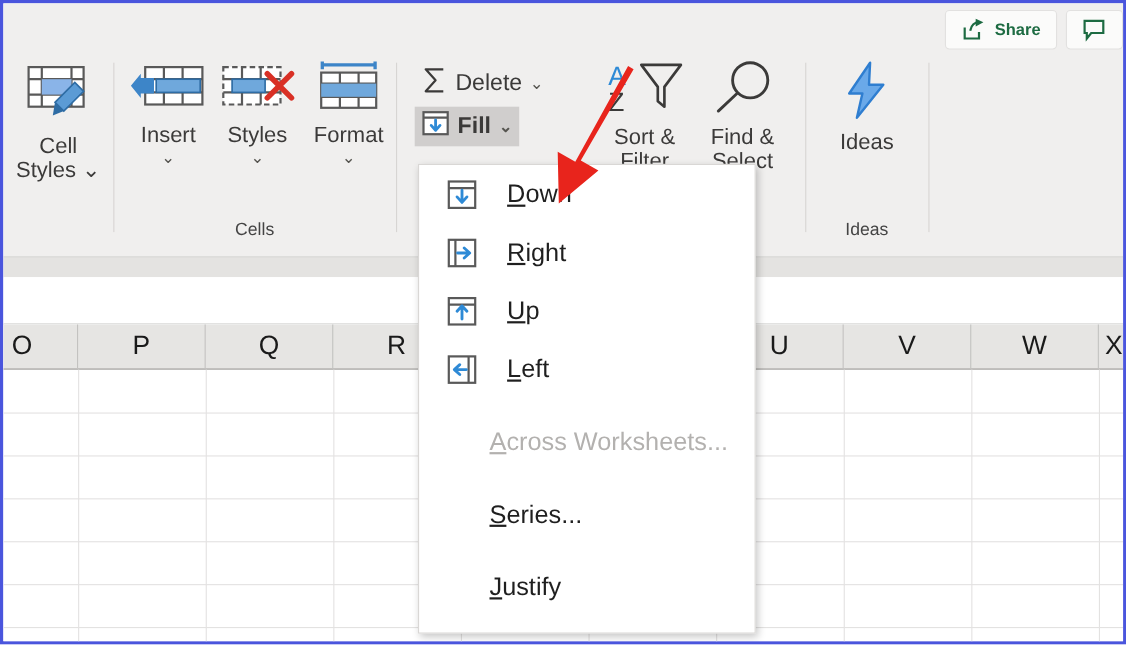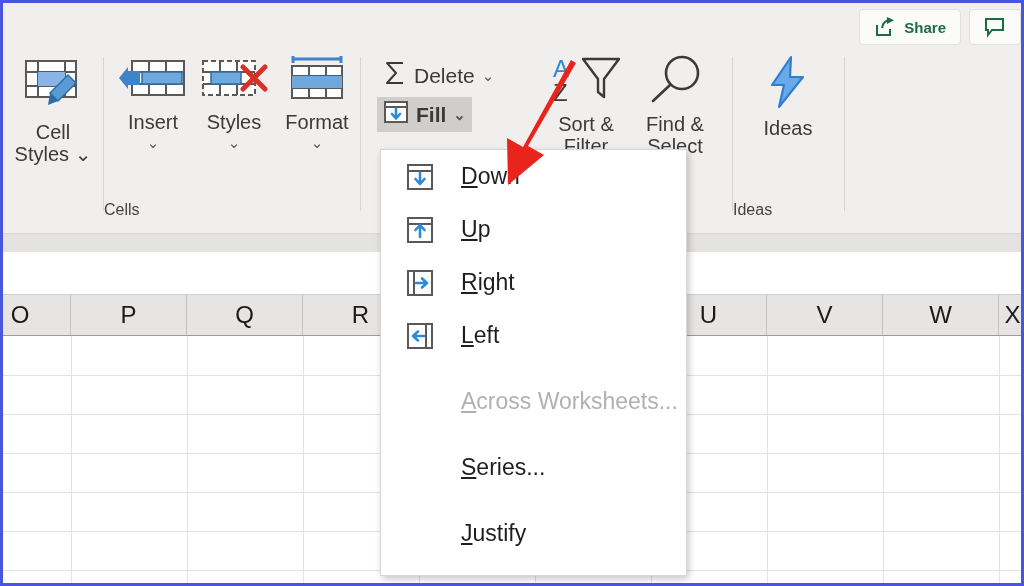--- a/index.html
+++ b/index.html
@@ -49,20 +49,21 @@
   
   .groups {
     position: absolute;
     left: 0; top: 46px; right: 0; bottom: 0;
   }
   .grp { position: absolute; top: 0; bottom: 0; }
   .grp-label {
     position: absolute;
     bottom: 14px;
     width: 100%;
+    text-align: center;
     font-size: 16px;
     color: #444;
   }
   .vsep {
     position: absolute;
     top: 8px; bottom: 22px;
     width: 1px;
     background: #d7d5d3;
   }
 
@@ -153,21 +154,21 @@
   }
   .menu-item .mico {
     width: 34px; height: 30px;
     display: flex; align-items: center; justify-content: center;
     margin-right: 24px;
     flex: none;
   }
   .menu-item .mlabel { white-space: nowrap; }
   .menu-item .mlabel .u { text-decoration: underline; }
   .menu-item.disabled { color: #b3b1af; }
-  .menu-item.text-only { padding-left: 80px; }
+  .menu-item.text-only { padding-left: 64px; }
   .menu-item.text-only .mlabel { margin-left: 0; }
   .menu-gap { height: 13px; }
 
   
   .arrow { position: absolute; left: 0; top: 0; z-index: 90; pointer-events: none; }
 </style>
 </head>
 <body>
 
 <div id="root">
@@ -388,35 +389,35 @@
             <line x1="3" y1="8" x2="27" y2="8" stroke="#595959" stroke-width="2"></line>
             <path d="M15 10 L15 20 M10.5 16 L15 21 L19.5 16" fill="none" stroke="#2e8ad6" stroke-width="2.6" stroke-linecap="round" stroke-linejoin="round"></path>
           </svg>
         </span>
         <span class="mlabel"><span class="u">D</span>own</span>
       </div>
       <div class="menu-item">
         <span class="mico">
           <svg width="30" height="28" viewBox="0 0 30 28">
             <rect x="3" y="2" width="24" height="24" fill="#fff" stroke="#595959" stroke-width="2"></rect>
-            <line x1="3" y1="8" x2="27" y2="8" stroke="#595959" stroke-width="2"></line>
-            <path d="M15 21 L15 10 M10.5 14 L15 9 L19.5 14" fill="none" stroke="#2e8ad6" stroke-width="2.6" stroke-linecap="round" stroke-linejoin="round"></path>
-          </svg>
-        </span>
-        <span class="mlabel"><span class="u">U</span>p</span>
+            <line x1="9" y1="2" x2="9" y2="26" stroke="#595959" stroke-width="2"></line>
+            <path d="M11 14 L21 14 M17 9.5 L22 14 L17 18.5" fill="none" stroke="#2e8ad6" stroke-width="2.6" stroke-linecap="round" stroke-linejoin="round"></path>
+          </svg>
+        </span>
+        <span class="mlabel"><span class="u">R</span>ight</span>
       </div>
       <div class="menu-item">
         <span class="mico">
           <svg width="30" height="28" viewBox="0 0 30 28">
             <rect x="3" y="2" width="24" height="24" fill="#fff" stroke="#595959" stroke-width="2"></rect>
-            <line x1="9" y1="2" x2="9" y2="26" stroke="#595959" stroke-width="2"></line>
-            <path d="M11 14 L21 14 M17 9.5 L22 14 L17 18.5" fill="none" stroke="#2e8ad6" stroke-width="2.6" stroke-linecap="round" stroke-linejoin="round"></path>
-          </svg>
-        </span>
-        <span class="mlabel"><span class="u">R</span>ight</span>
+            <line x1="3" y1="8" x2="27" y2="8" stroke="#595959" stroke-width="2"></line>
+            <path d="M15 21 L15 10 M10.5 14 L15 9 L19.5 14" fill="none" stroke="#2e8ad6" stroke-width="2.6" stroke-linecap="round" stroke-linejoin="round"></path>
+          </svg>
+        </span>
+        <span class="mlabel"><span class="u">U</span>p</span>
       </div>
       <div class="menu-item">
         <span class="mico">
           <svg width="30" height="28" viewBox="0 0 30 28">
             <rect x="3" y="2" width="24" height="24" fill="#fff" stroke="#595959" stroke-width="2"></rect>
             <line x1="21" y1="2" x2="21" y2="26" stroke="#595959" stroke-width="2"></line>
             <path d="M19 14 L9 14 M13 9.5 L8 14 L13 18.5" fill="none" stroke="#2e8ad6" stroke-width="2.6" stroke-linecap="round" stroke-linejoin="round"></path>
           </svg>
         </span>
         <span class="mlabel"><span class="u">L</span>eft</span>

